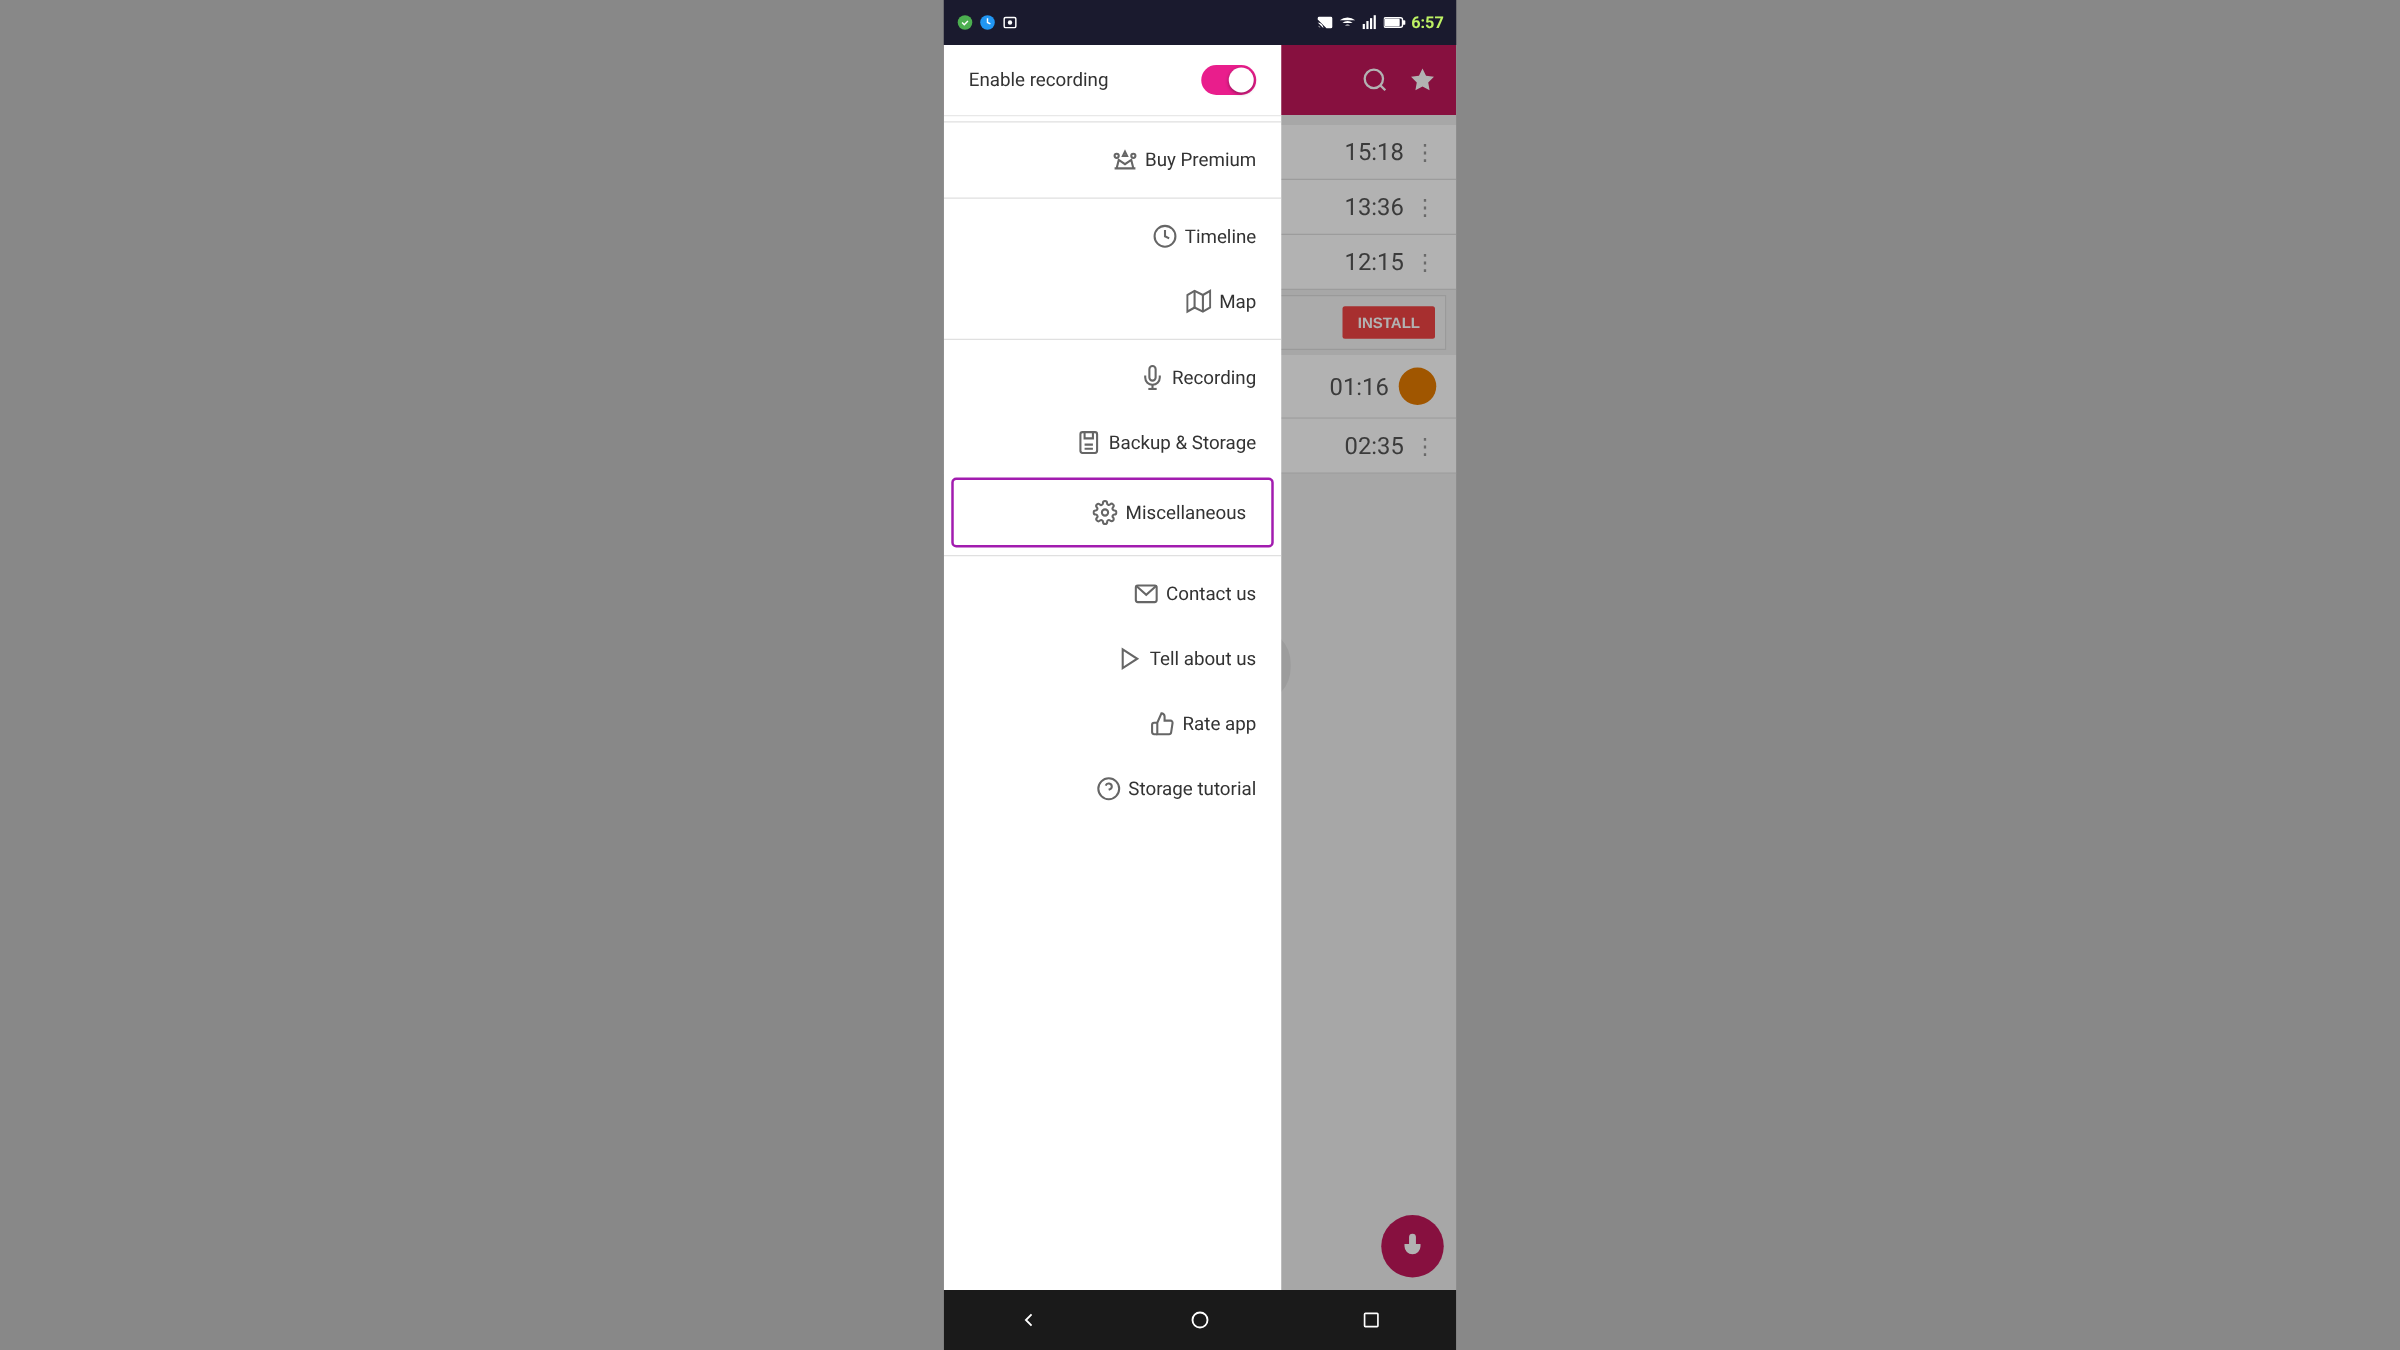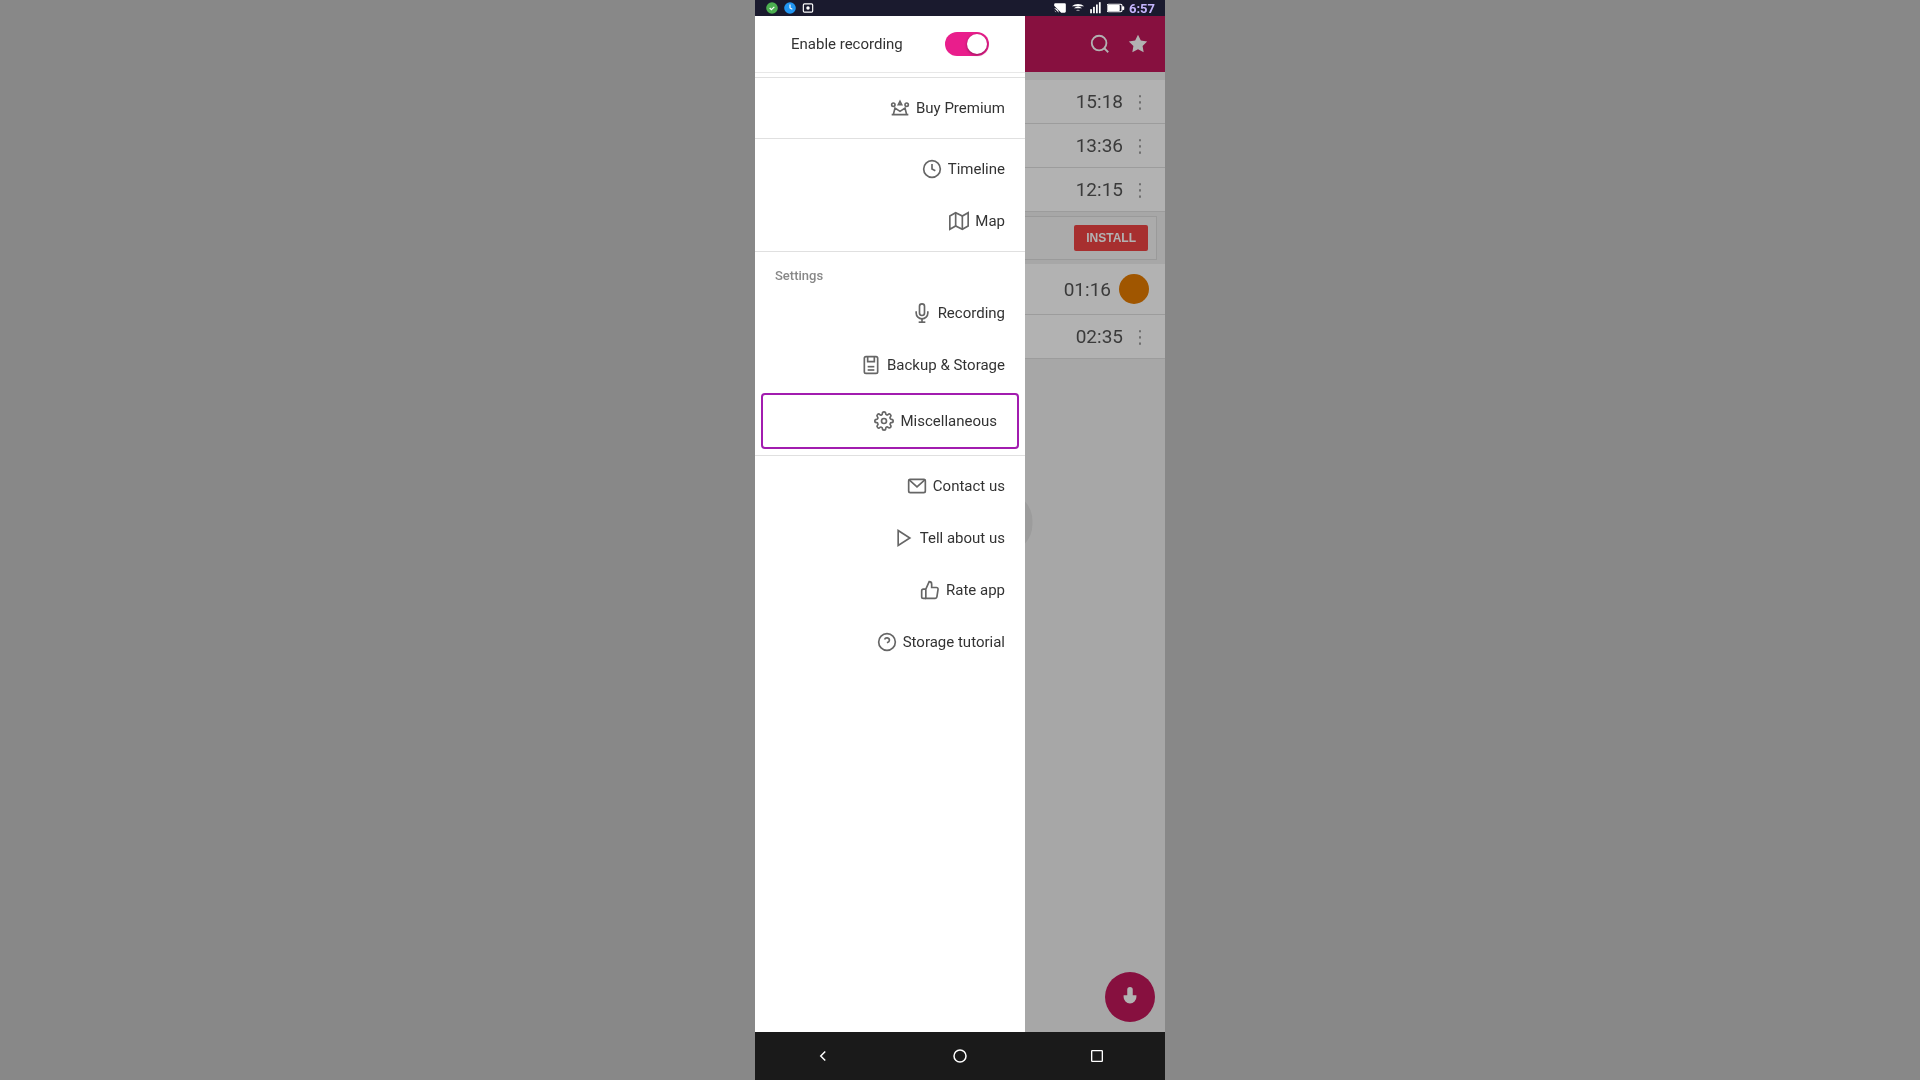--- a/index.html
+++ b/index.html
@@ -18,26 +18,26 @@
       width: 410px;
       height: 1080px;
       position: relative;
       display: flex;
       flex-direction: column;
     }
 
     
     .status-bar {
       background: #1a1a2e;
-      height: 16px;
+      height: 36px;
       display: flex;
       align-items: center;
       justify-content: space-between;
       padding: 0 10px;
-      color: #c4b5fd;
+      color: #bef264;
       font-size: 12px;
       flex-shrink: 0;
     }
     .status-bar-left {
       display: flex;
       align-items: center;
       gap: 4px;
     }
     .status-bar-right {
       display: flex;
@@ -158,21 +158,21 @@
     .drawer-section-divider {
       height: 1px;
       background: #e0e0e0;
       margin: 4px 0;
     }
 
     .enable-recording-row {
       display: flex;
       align-items: center;
       justify-content: space-between;
-      padding: 16px 36px;
+      padding: 16px 20px;
       border-bottom: 1px solid #e8e8e8;
     }
     .enable-recording-label {
       font-size: 15px;
       color: #333;
     }
     .toggle-switch {
       width: 44px;
       height: 24px;
       background: #e91e8c;
@@ -398,21 +398,20 @@
                 <polygon points="1,6 1,22 8,18 16,22 23,18 23,2 16,6 8,2"></polygon>
                 <line x1="8" y1="2" x2="8" y2="18"></line>
                 <line x1="16" y1="6" x2="16" y2="22"></line>
               </svg>
           </div>
           <span class="drawer-menu-label">Map</span>
         </div>
 
         <div class="drawer-section-divider"></div>
 
-        <div class="settings-section-header">Settings</div>
 
         <div class="drawer-menu-item">
           <div class="drawer-menu-icon">
             <svg width="20" height="20" viewBox="0 0 24 24" fill="none" stroke="#666" stroke-width="2">
                 <path d="M12 1a3 3 0 00-3 3v8a3 3 0 006 0V4a3 3 0 00-3-3z"></path>
                 <path d="M19 10v2a7 7 0 01-14 0v-2"></path>
                 <line x1="12" y1="19" x2="12" y2="23"></line>
                 <line x1="8" y1="23" x2="16" y2="23"></line>
               </svg>
           </div>

